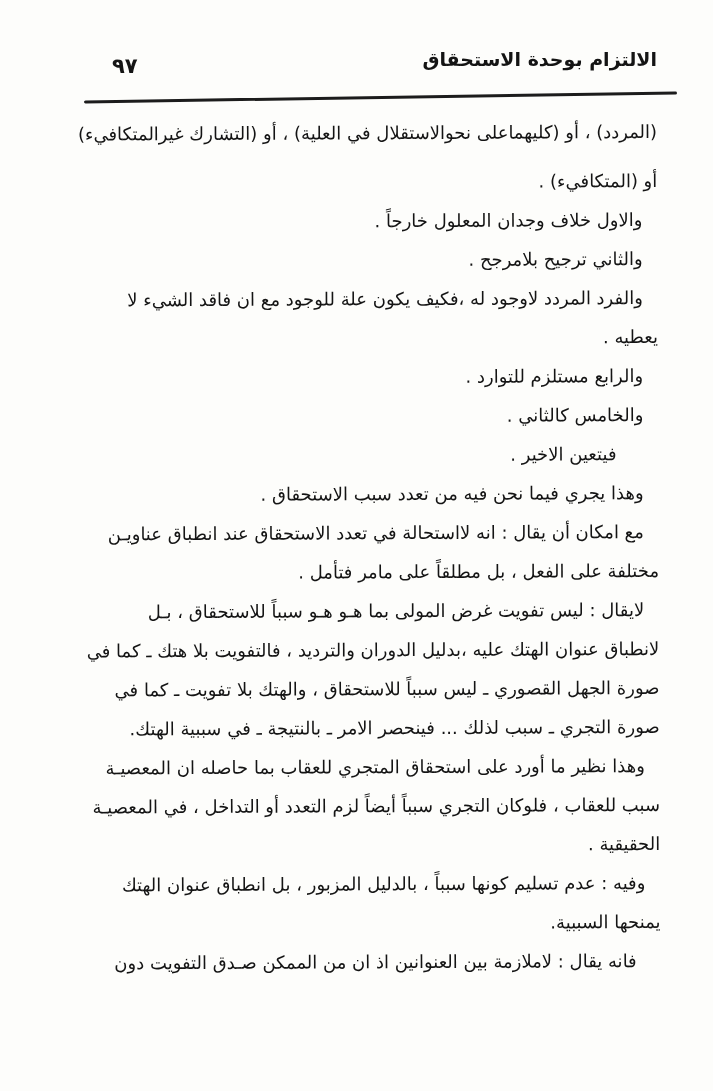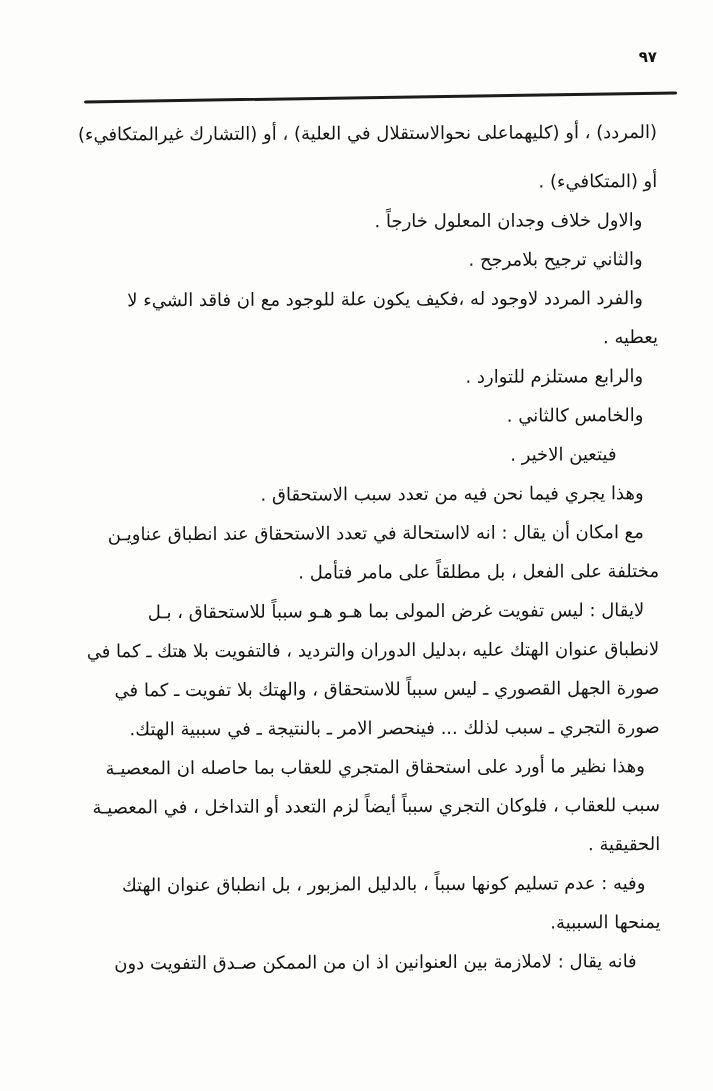--- a/index.html
+++ b/index.html
@@ -30,23 +30,23 @@
     justify-content: space-between;
     align-items: flex-start;
   }
   .title {
     font-size: 19px;
     font-weight: bold;
     letter-spacing: 0.2px;
     white-space: nowrap;
   }
   .page-number {
-    font-size: 15px;
+    font-size: 21px;
     font-weight: bold;
-    margin-top: 0;
+    margin-top: 6px;
   }
   
   .rule {
     position: absolute;
     top: 96px;
     left: 84px;
     width: 593px;
     height: 3px;
     background: #1c1c1c;
     border-radius: 2px;
@@ -72,20 +72,21 @@
   .ind-sm { padding-right: 15px; }
   .ind-md { padding-right: 24px; }
   .ind-lg { padding-right: 42px; }
 </style>
 </head>
 <body>
 
 <div class="page">
 
   <div class="header">
+    <div class="title">الالتزام بوحدة الاستحقاق</div>
     <div class="page-number">٩٧</div>
   </div>
 
   <div class="rule"></div>
 
   <div class="content">
     <div class="line gap-after">(المردد) ، أو (كليهماعلى نحوالاستقلال في العلية) ، أو (التشارك غيرالمتكافيء)</div>
     <div class="line">أو (المتكافيء) .</div>
     <div class="line ind-sm">والاول خلاف وجدان المعلول خارجاً .</div>
     <div class="line ind-sm">والثاني ترجيح بلامرجح .</div>

